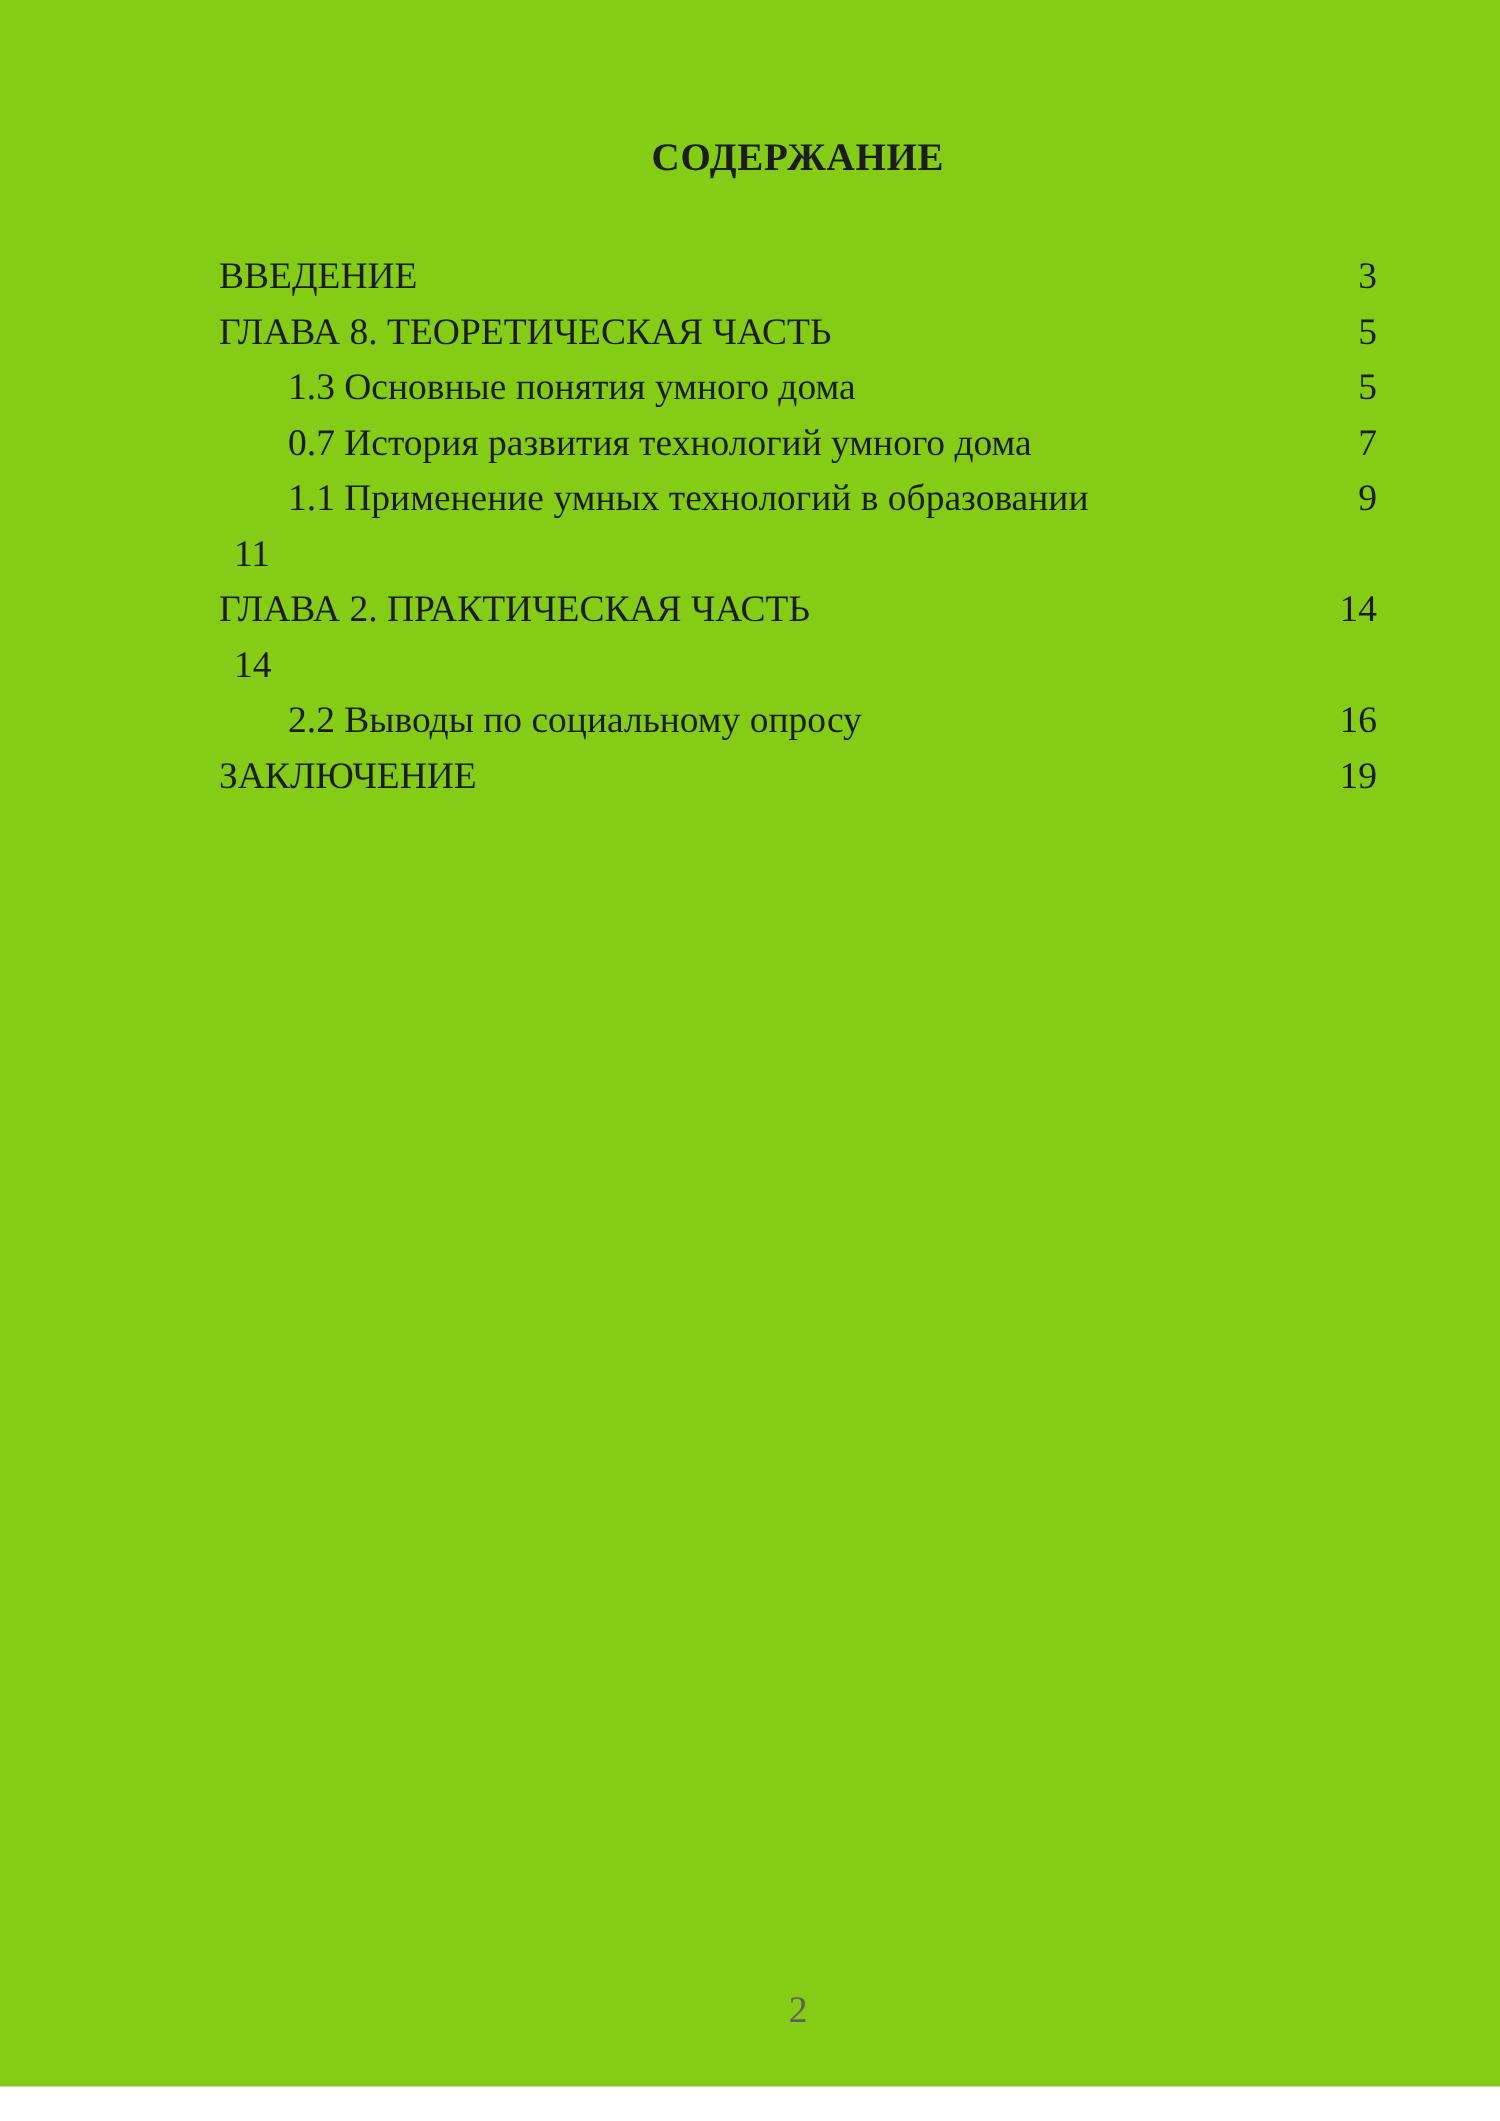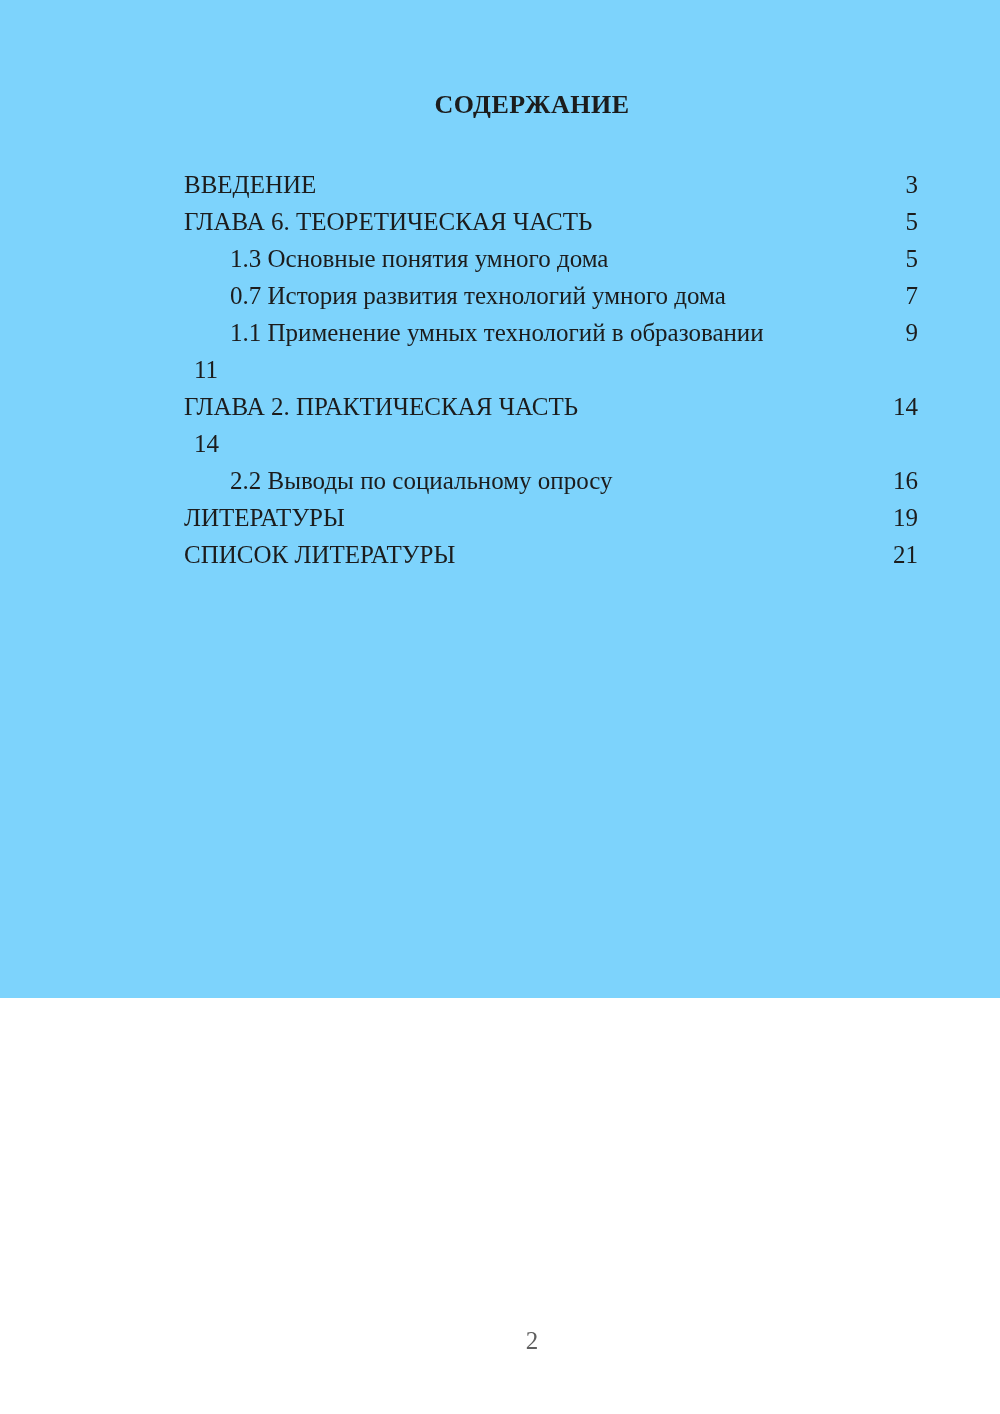--- a/index.html
+++ b/index.html
@@ -13,22 +13,22 @@
     position: relative;
     font-family: "Liberation Serif", "DejaVu Serif", serif;
     color: #1c1c1c;
     overflow: hidden;
   }
   .page {
     position: absolute;
     left: 0;
     top: 0;
     width: 1000px;
-    height: 998px;
-    background: #7dd3fc;
+    height: 1391px;
+    background: #84cc16;
   }
   .content {
     padding-left: 146px;
     padding-right: 82px;
   }
   .doc-title {
     margin-top: 90px;
     margin-bottom: 46px;
     height: 30px;
     line-height: 30px;
@@ -38,21 +38,20 @@
     letter-spacing: 0.5px;
   }
   .toc-list {
     font-size: 25px;
     line-height: 37px;
   }
   .toc-row {
     display: flex;
     justify-content: space-between;
     align-items: flex-start;
-    margin-left: 38px;
   }
   .toc-row .label {
     max-width: 580px;
   }
   .toc-row.indent .label {
     padding-left: 46px;
   }
   .toc-row .pagenum {
     white-space: nowrap;
     padding-left: 10px;
@@ -74,21 +73,21 @@
 <div class="page">
   <div class="content">
     <div class="doc-title">СОДЕРЖАНИЕ</div>
 
     <div class="toc-list">
         <div class="toc-row">
     <span class="label">ВВЕДЕНИЕ</span>
     <span class="pagenum">3</span>
   </div>
         <div class="toc-row">
-    <span class="label">ГЛАВА 6. ТЕОРЕТИЧЕСКАЯ ЧАСТЬ</span>
+    <span class="label">ГЛАВА 8. ТЕОРЕТИЧЕСКАЯ ЧАСТЬ</span>
     <span class="pagenum">5</span>
   </div>
         <div class="toc-row indent">
     <span class="label">1.3 Основные понятия умного дома</span>
     <span class="pagenum">5</span>
   </div>
         <div class="toc-row indent">
     <span class="label">0.7 История развития технологий умного дома</span>
     <span class="pagenum">7</span>
   </div>
@@ -104,24 +103,20 @@
     <span class="pagenum">14</span>
   </div>
         <div class="toc-row indent">
     <span class="pagenum">14</span>
   </div>
         <div class="toc-row indent">
     <span class="label">2.2 Выводы по социальному опросу</span>
     <span class="pagenum">16</span>
   </div>
         <div class="toc-row">
-    <span class="label">ЛИТЕРАТУРЫ</span>
+    <span class="label">ЗАКЛЮЧЕНИЕ</span>
     <span class="pagenum">19</span>
-  </div>
-        <div class="toc-row">
-    <span class="label">СПИСОК ЛИТЕРАТУРЫ</span>
-    <span class="pagenum">21</span>
   </div>
       </div>
   </div>
 
   <div class="footer-pagenum">2</div>
 </div>
 
 </body></html>

